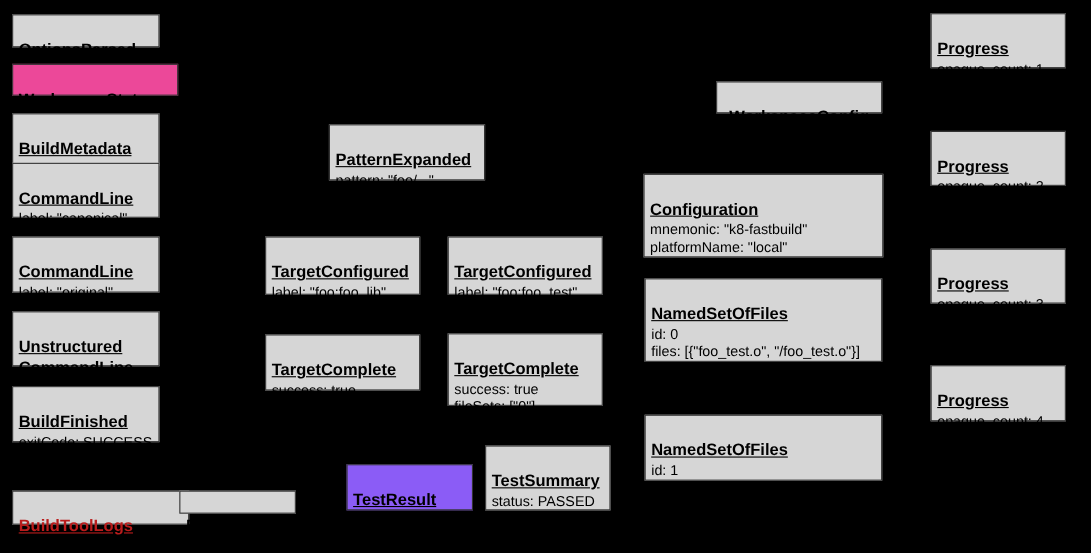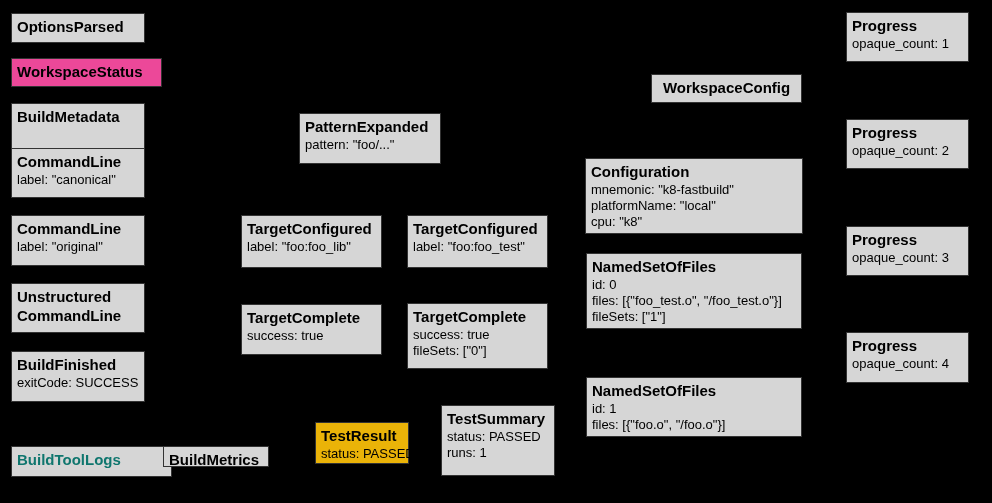--- a/index.html
+++ b/index.html
@@ -17,21 +17,23 @@
   .node {
     position: absolute;
     box-sizing: border-box;
     padding: 3px 5px 4px 5px;
     color: #000;
   }
   .node-title {
     font-size: 15px;
     font-weight: bold;
     line-height: 19px;
+    text-decoration: underline;
     white-space: pre-line;
+    margin-top: 19px;
   }
   .node-body {
     margin-top: 1px;
   }
   .node-line {
     font-size: 13px;
     line-height: 16px;
     white-space: nowrap;
   }
 </style>
@@ -67,21 +69,21 @@
     <div class="node-title">Unstructured
 CommandLine</div>
 
   </div>
     <div class="node" style="left: 11px; top: 351px; width: 134px; height: 51px; background: rgb(214, 214, 214); border: 1px solid rgb(51, 51, 51); color: rgb(0, 0, 0);">
     <div class="node-title">BuildFinished</div>
     <div class="node-body">
         <div class="node-line">exitCode: SUCCESS</div>
       </div>
   </div>
-    <div class="node" style="left: 11px; top: 446px; width: 161px; height: 31px; background: rgb(214, 214, 214); border: 1px solid rgb(51, 51, 51); color: #0f766e;">
+    <div class="node" style="left: 11px; top: 446px; width: 161px; height: 31px; background: rgb(214, 214, 214); border: 1px solid rgb(51, 51, 51); color: #b91c1c;">
     <div class="node-title">BuildToolLogs</div>
 
   </div>
     <div class="node" style="left: 163px; top: 446px; width: 106px; height: 21px; background: rgb(214, 214, 214); border: 1px solid rgb(51, 51, 51); color: rgb(0, 0, 0);">
     <div class="node-title">BuildMetrics</div>
 
   </div>
     <div class="node" style="left: 299px; top: 113px; width: 142px; height: 51px; background: rgb(214, 214, 214); border: 1px solid rgb(51, 51, 51); color: rgb(0, 0, 0);">
     <div class="node-title">PatternExpanded</div>
     <div class="node-body">
@@ -106,27 +108,27 @@
         <div class="node-line">success: true</div>
       </div>
   </div>
     <div class="node" style="left: 407px; top: 303px; width: 141px; height: 66px; background: rgb(214, 214, 214); border: 1px solid rgb(51, 51, 51); color: rgb(0, 0, 0);">
     <div class="node-title">TargetComplete</div>
     <div class="node-body">
         <div class="node-line">success: true</div>
         <div class="node-line">fileSets: ["0"]</div>
       </div>
   </div>
-    <div class="node" style="left: 315px; top: 422px; width: 94px; height: 42px; background: #eab308; border: 1px solid rgb(51, 51, 51); color: rgb(0, 0, 0);">
+    <div class="node" style="left: 315px; top: 422px; width: 115px; height: 42px; background: #8b5cf6; border: 1px solid rgb(51, 51, 51); color: rgb(0, 0, 0);">
     <div class="node-title">TestResult</div>
     <div class="node-body">
         <div class="node-line">status: PASSED</div>
       </div>
   </div>
-    <div class="node" style="left: 441px; top: 405px; width: 114px; height: 71px; background: rgb(214, 214, 214); border: 1px solid rgb(51, 51, 51); color: rgb(0, 0, 0);">
+    <div class="node" style="left: 441px; top: 405px; width: 114px; height: 59px; background: rgb(214, 214, 214); border: 1px solid rgb(51, 51, 51); color: rgb(0, 0, 0);">
     <div class="node-title">TestSummary</div>
     <div class="node-body">
         <div class="node-line">status: PASSED</div>
         <div class="node-line">runs: 1</div>
       </div>
   </div>
     <div class="node" style="left: 651px; top: 74px; width: 151px; height: 29px; background: rgb(214, 214, 214); border: 1px solid rgb(51, 51, 51); color: rgb(0, 0, 0); text-align: center;">
     <div class="node-title">WorkspaceConfig</div>
 
   </div>

